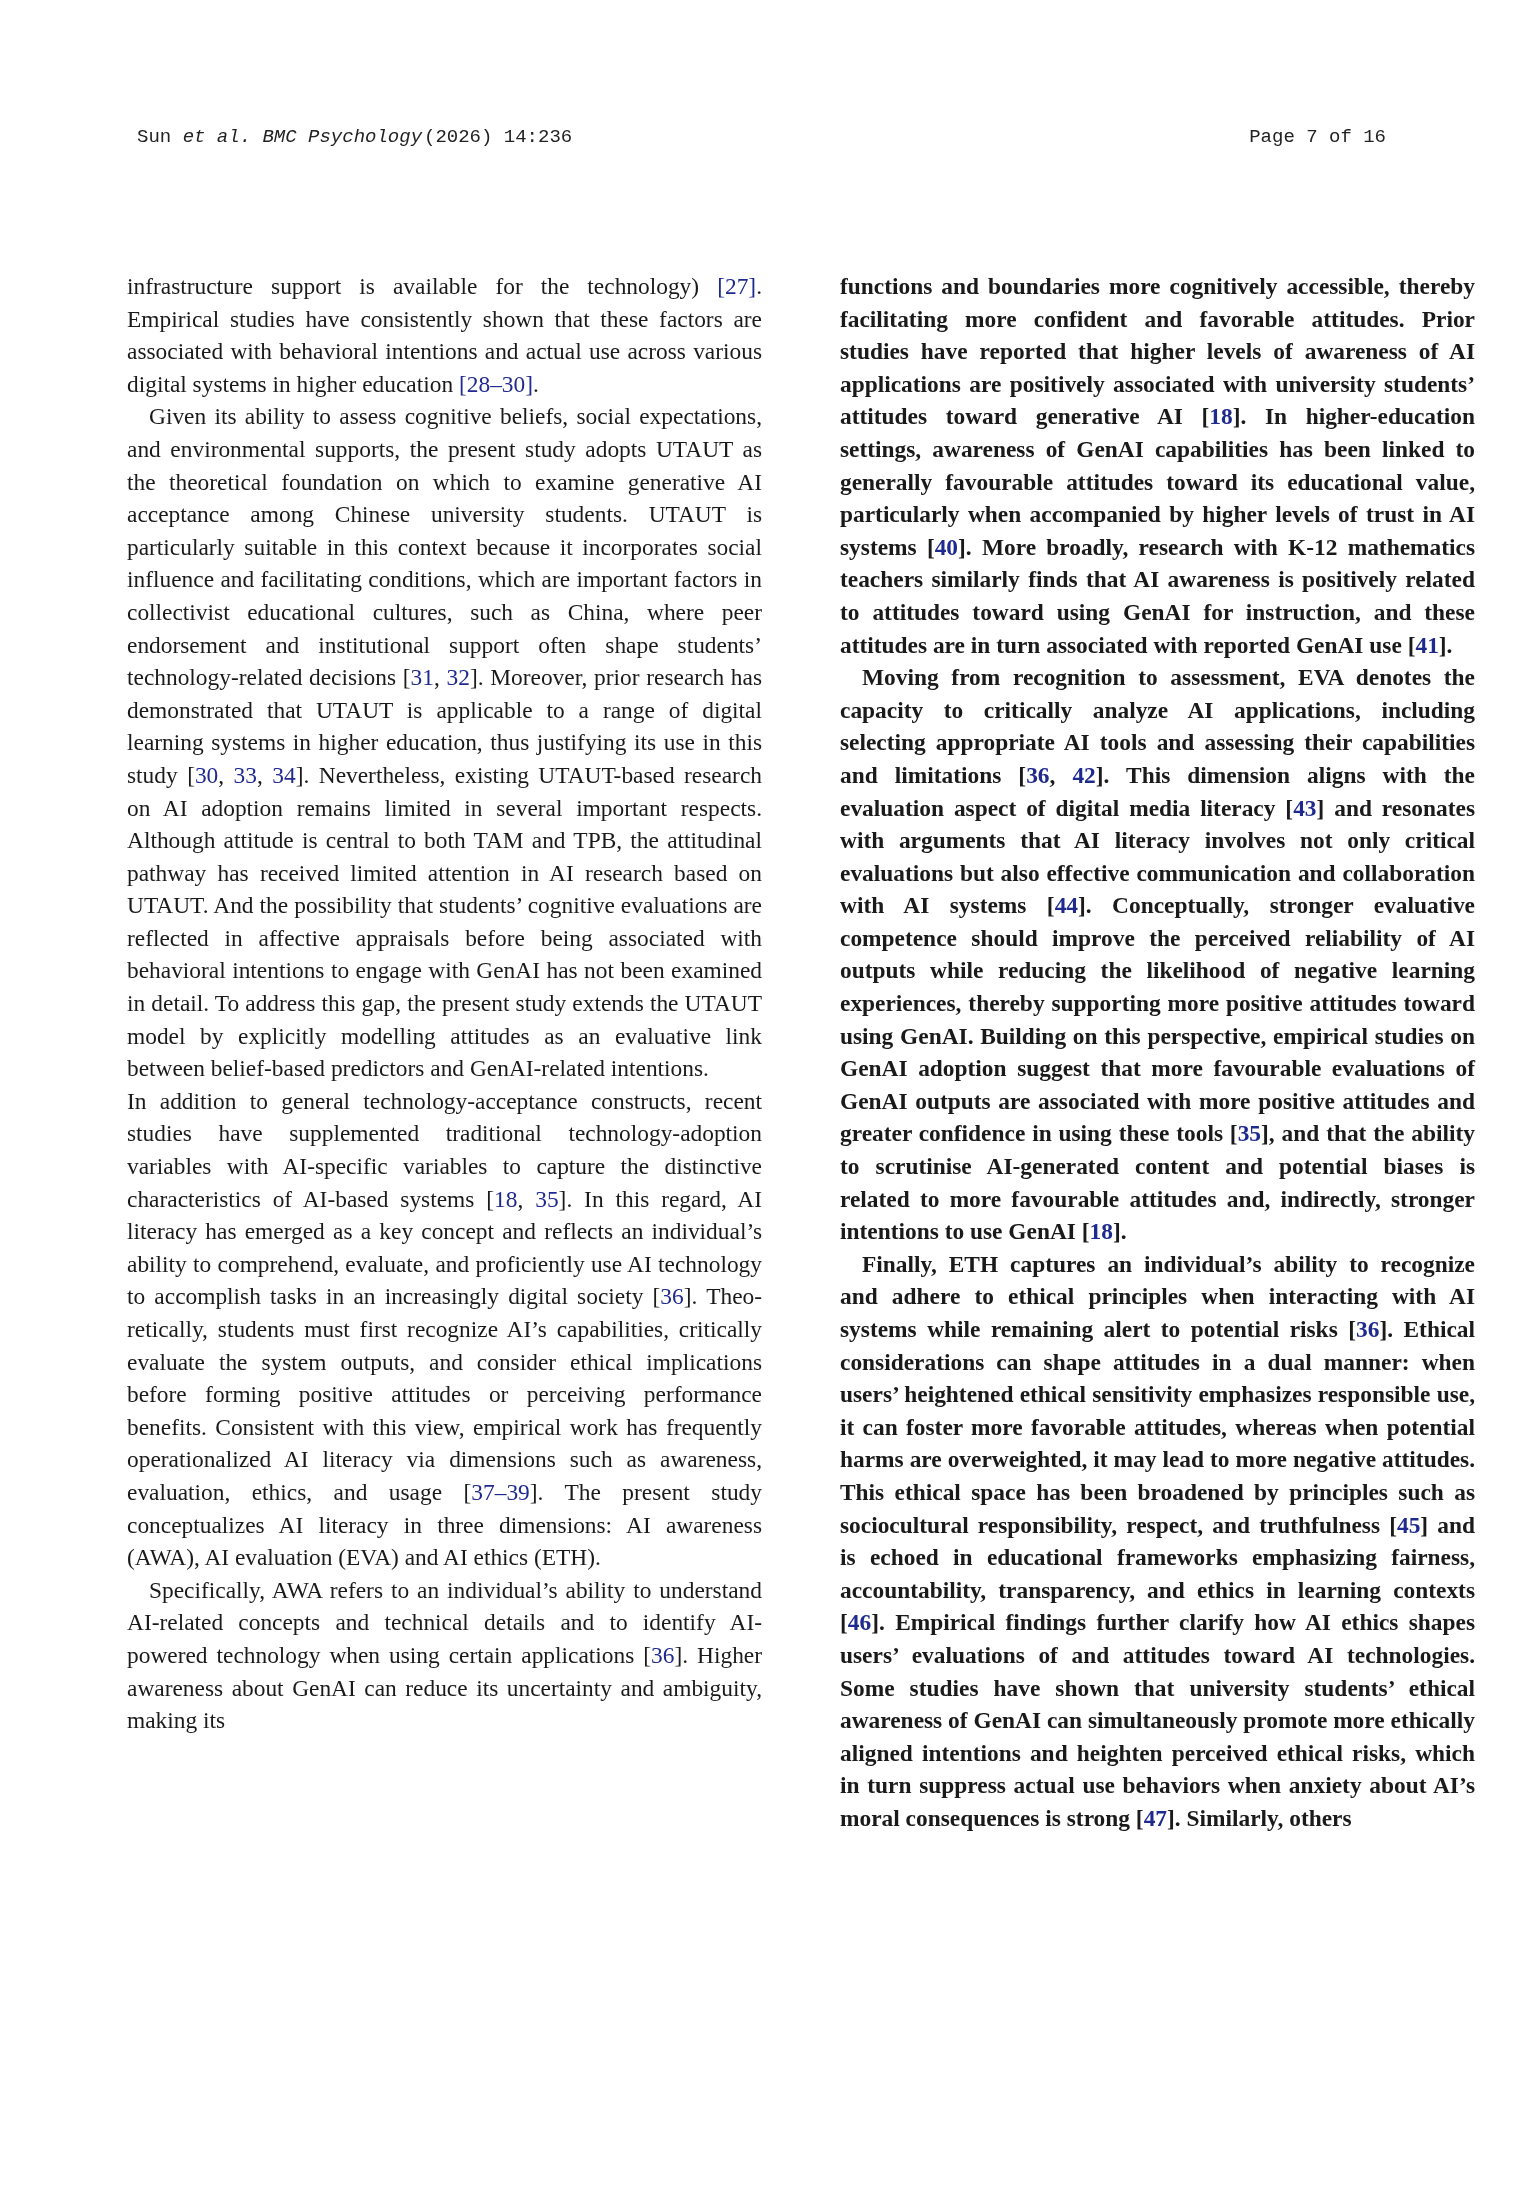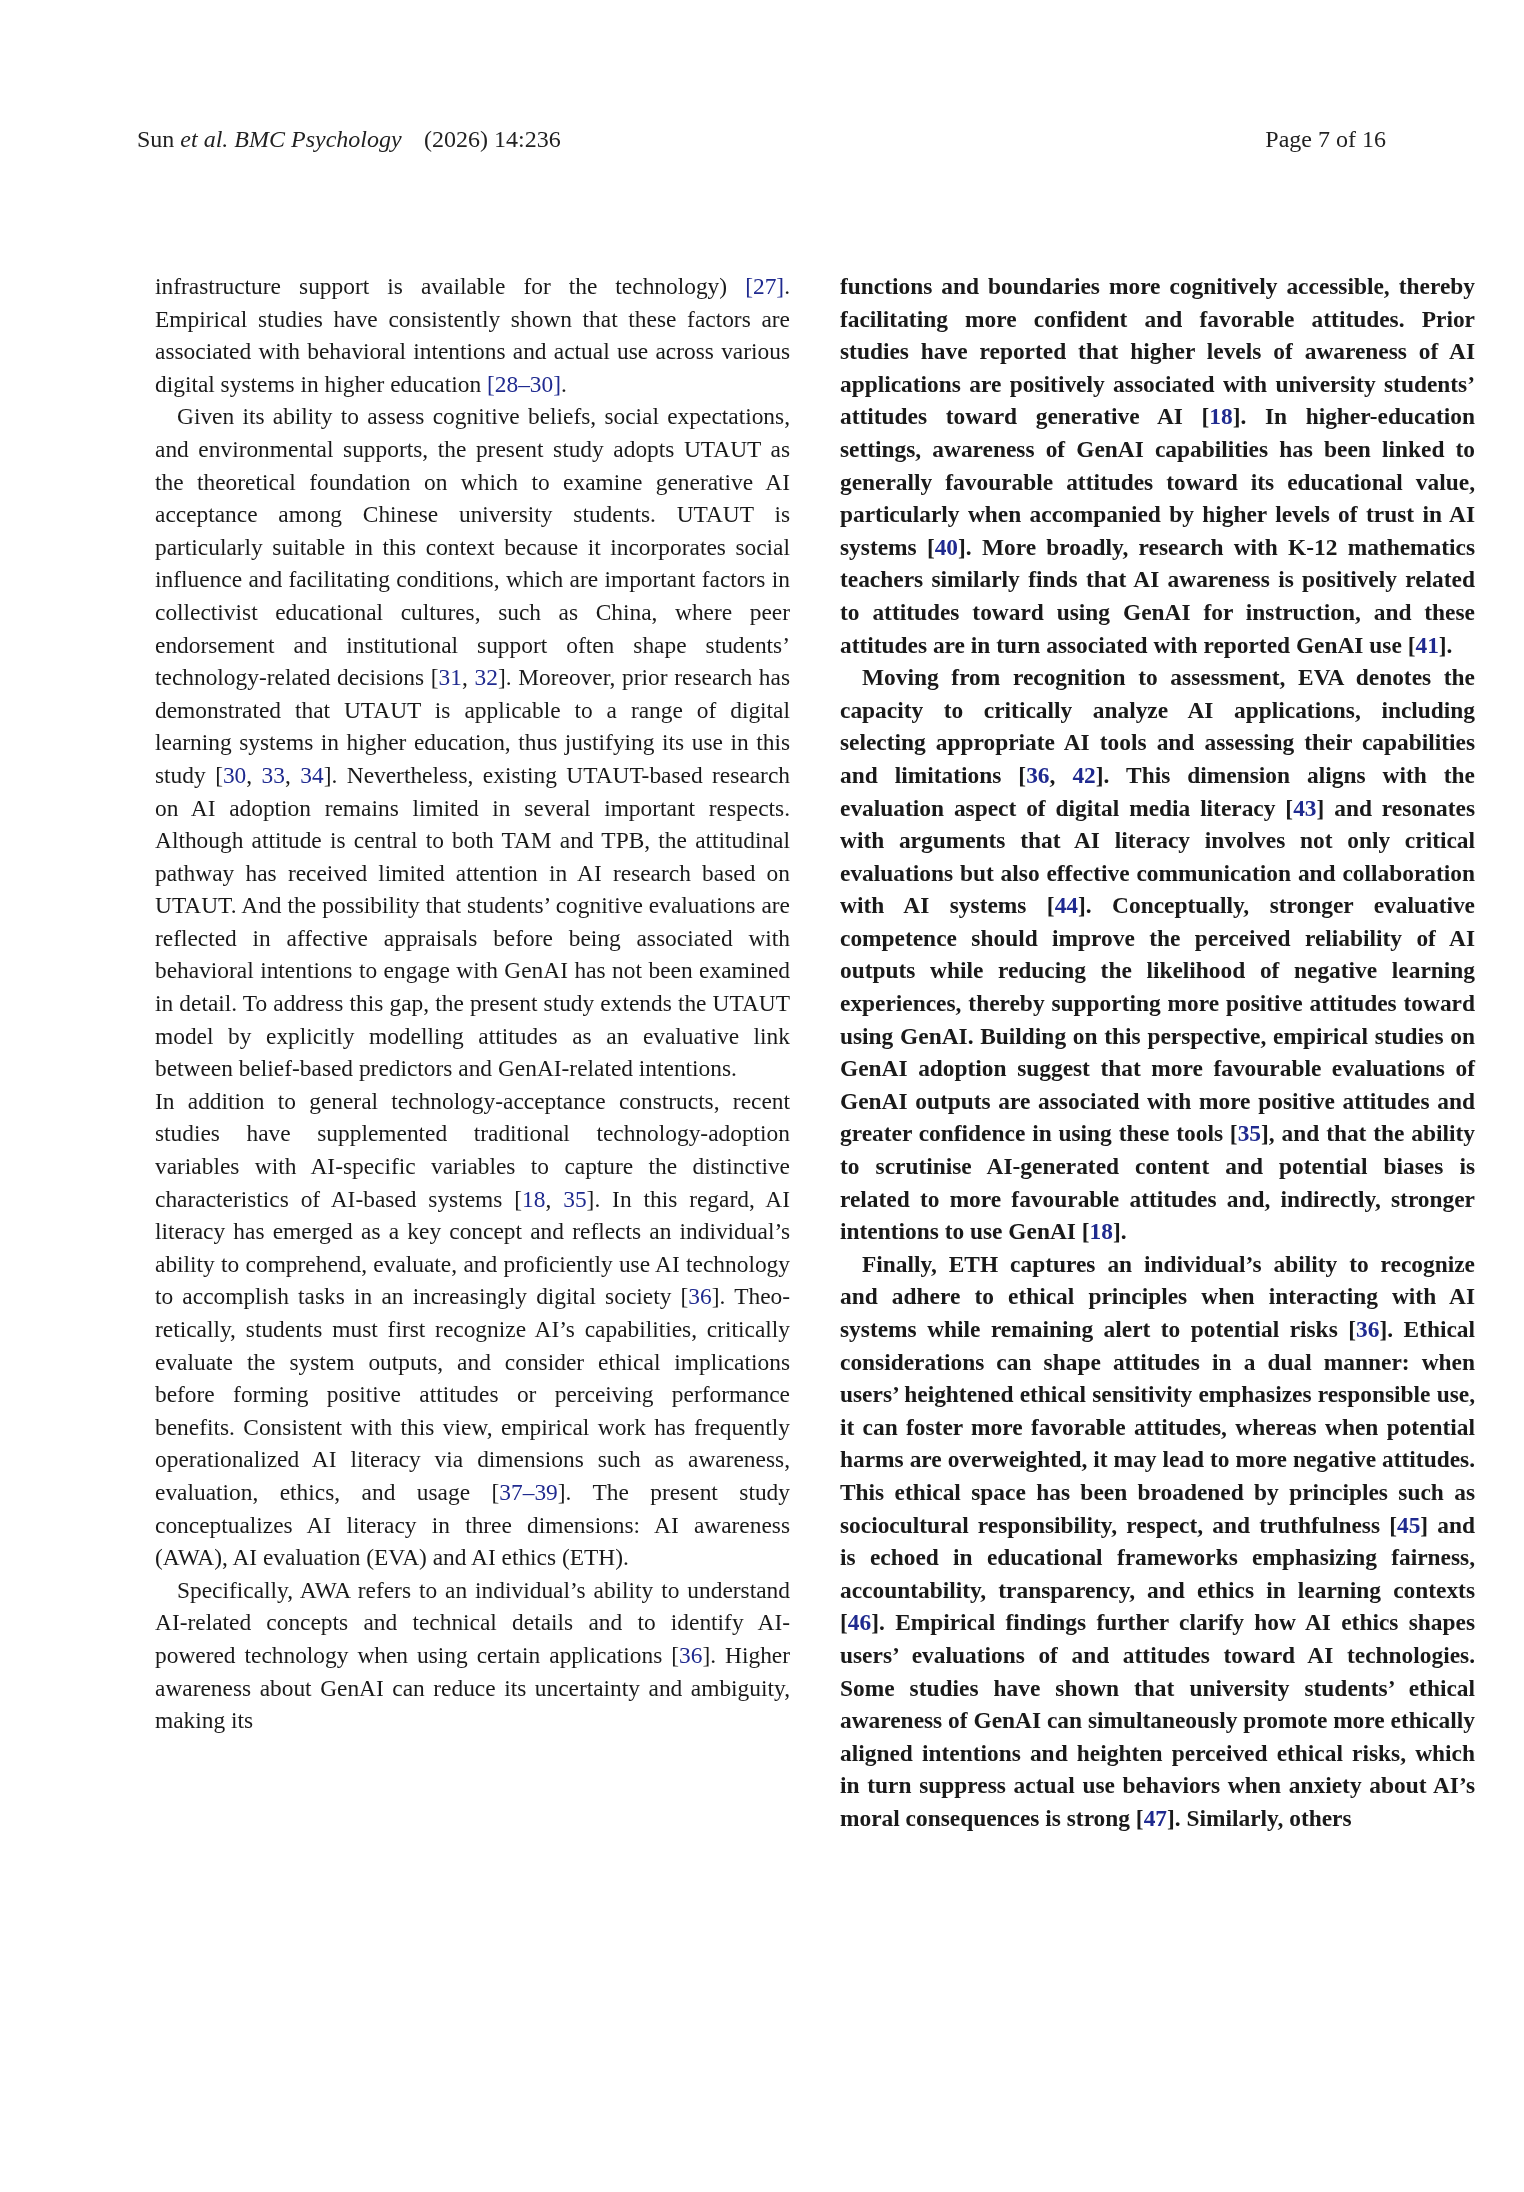--- a/index.html
+++ b/index.html
@@ -1,26 +1,26 @@
 <!DOCTYPE html>
 <html><head>
 <meta charset="utf-8">
 <style>
   html, body { margin: 0; padding: 0; background: #ffffff; }
   body { width: 1524px; height: 2192px; position: relative; overflow: hidden; color: #1a1a1a; }
   .running-head { position: absolute; top: 126px; left: 137px; right: 80px; height: 24px;
-    font-family: Liberation Serif, serif; font-size: 24px; color: #222; }
+    font-family: Liberation Mono, monospace; font-size: 19px; color: #222; }
   .rh-left { position: absolute; left: 0; top: 0; }
   .rh-left em { font-style: italic; }
   .rh-cite { position: absolute; left: 287px; top: 0; }
   .rh-right { position: absolute; right: 58px; top: 0; }
   .col { position: absolute; top: 270px; width: 635px;
     font-family: "Liberation Serif", serif; font-size: 23.4px; line-height: 32.6px;
     text-align: justify; hyphens: manual; }
-  .col-left { left: 155px; }
+  .col-left { left: 127px; }
   .col-right { left: 840px; font-weight: bold; }
   .col p { margin: 0; }
   .col p.indent { text-indent: 22px; }
   .ref { color: #1f2a8f; }
   .section-heading { font-family: "Liberation Sans", sans-serif; font-weight: bold;
     font-size: 21px; line-height: 32px; margin: 32px 0 0 0; letter-spacing: -0.3px; }
 </style>
 </head>
 <body>
 

